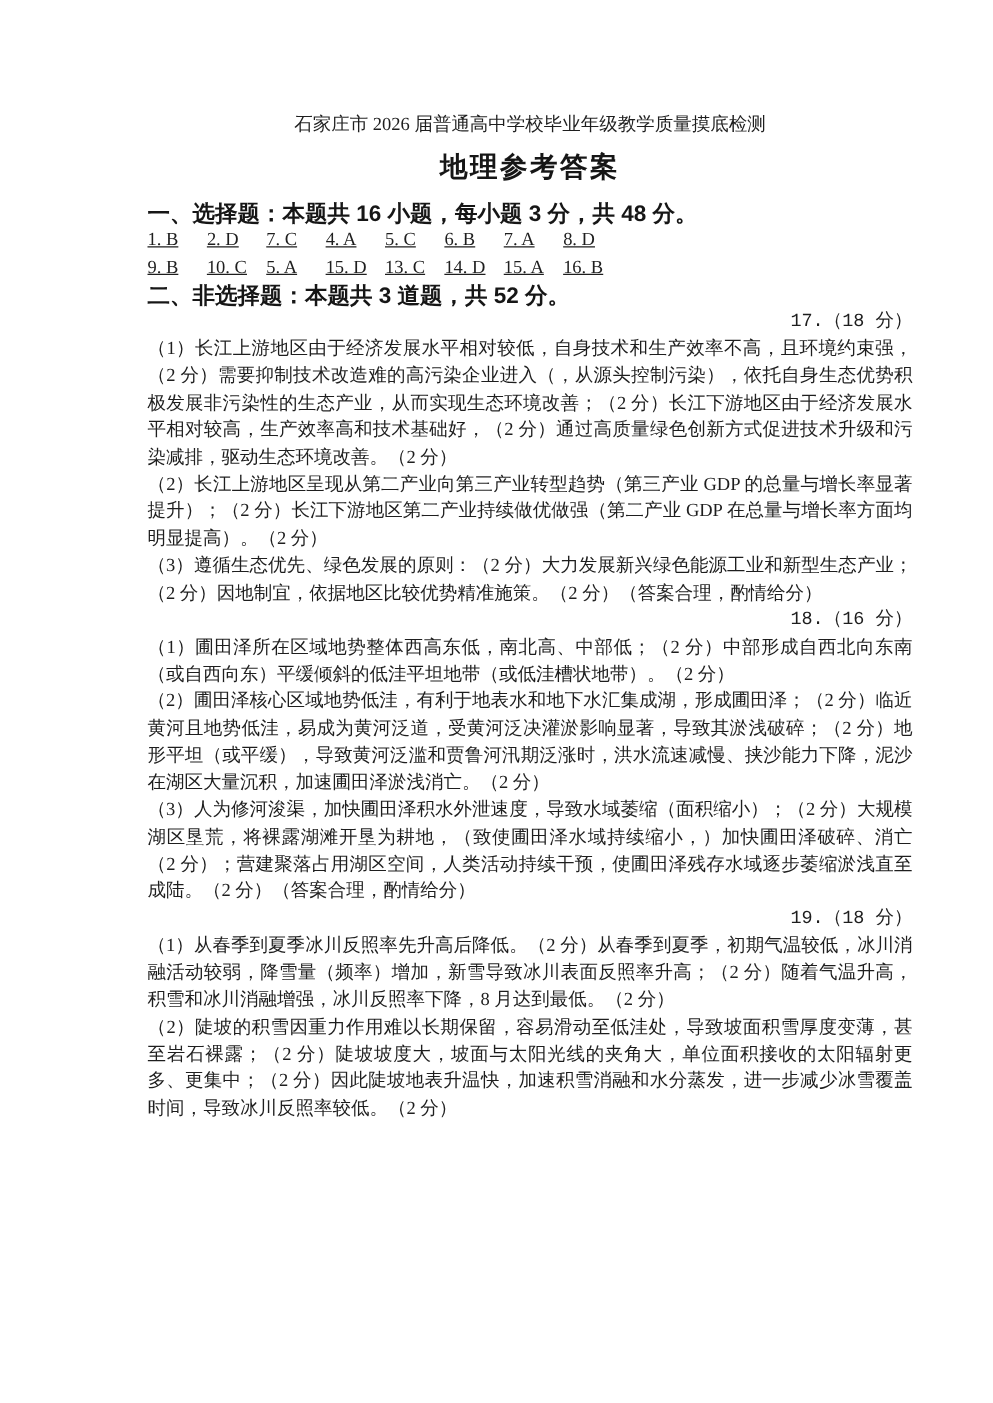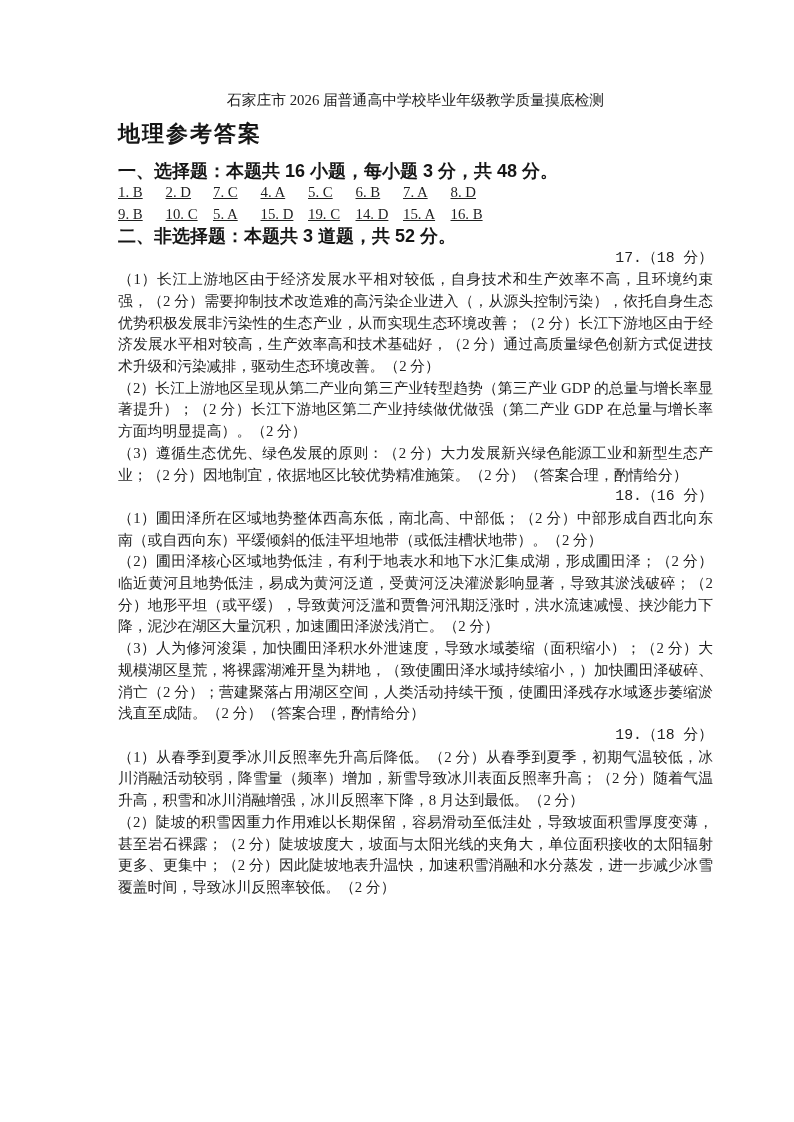--- a/index.html
+++ b/index.html
@@ -2,35 +2,35 @@
 <html><head>
 <meta charset="utf-8">
 <style>
   html, body { margin: 0; padding: 0; background: #ffffff; }
   .page {
     position: relative;
     width: 794px;
     height: 1122px;
     background: #ffffff;
     box-sizing: border-box;
-    padding: 90px 81px 0 118px;
+    padding: 90px 64px 0 118px;
     font-family: "Liberation Serif", "DejaVu Serif", serif;
     font-size: 14.8px;
     line-height: 21.7px;
     color: #1e1e1e;
     overflow: hidden;
   }
   .doc-header {
     text-align: center;
     font-size: 14.8px;
     margin: 0 0 7px 0;
     white-space: nowrap;
   }
   .doc-title {
-    text-align: left;
+    text-align: center;
     font-family: "Liberation Sans", "DejaVu Sans", sans-serif;
     font-size: 22px;
     font-weight: 700;
     line-height: 30px;
     letter-spacing: 2px;
     margin: 0 0 12px 0;
     color: #161616;
   }
   .sec-heading {
     font-family: "Liberation Sans", "DejaVu Sans", sans-serif;
@@ -64,21 +64,21 @@
       <span class="answer-cell">5. C</span>
       <span class="answer-cell">6. B</span>
       <span class="answer-cell">7. A</span>
       <span class="answer-cell">8. D</span>
     </div>
     <div class="answers-row">
       <span class="answer-cell">9. B</span>
       <span class="answer-cell">10. C</span>
       <span class="answer-cell">5. A</span>
       <span class="answer-cell">15. D</span>
-      <span class="answer-cell">19. C</span>
+      <span class="answer-cell">13. C</span>
       <span class="answer-cell">14. D</span>
       <span class="answer-cell">15. A</span>
       <span class="answer-cell">16. B</span>
     </div>
   </div>
 
   <div class="sec-heading">二、非选择题：本题共 3 道题，共 52 分。</div>
 
   <div>
     <p class="qnum">17.（18 分）</p>

